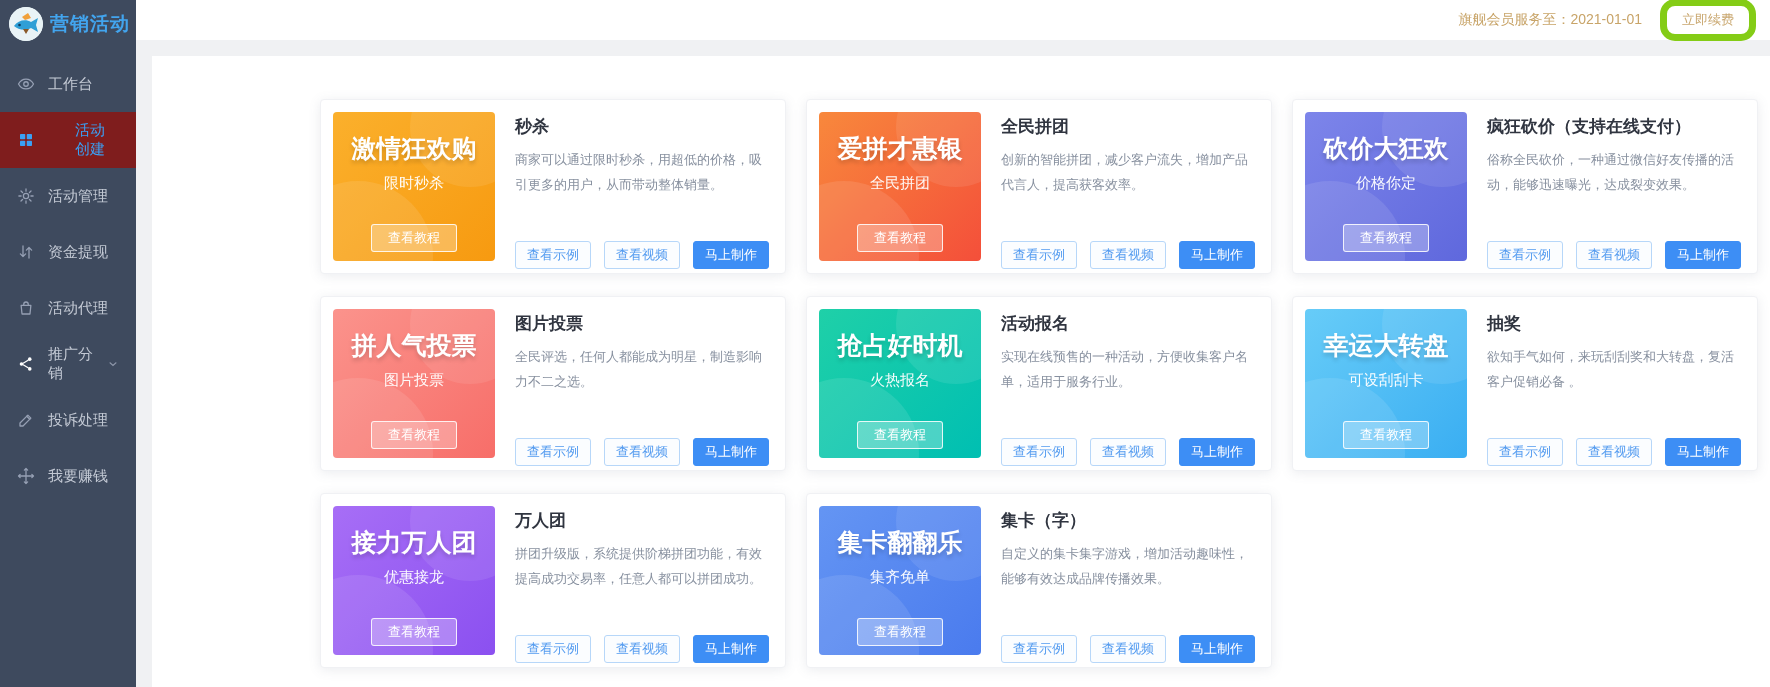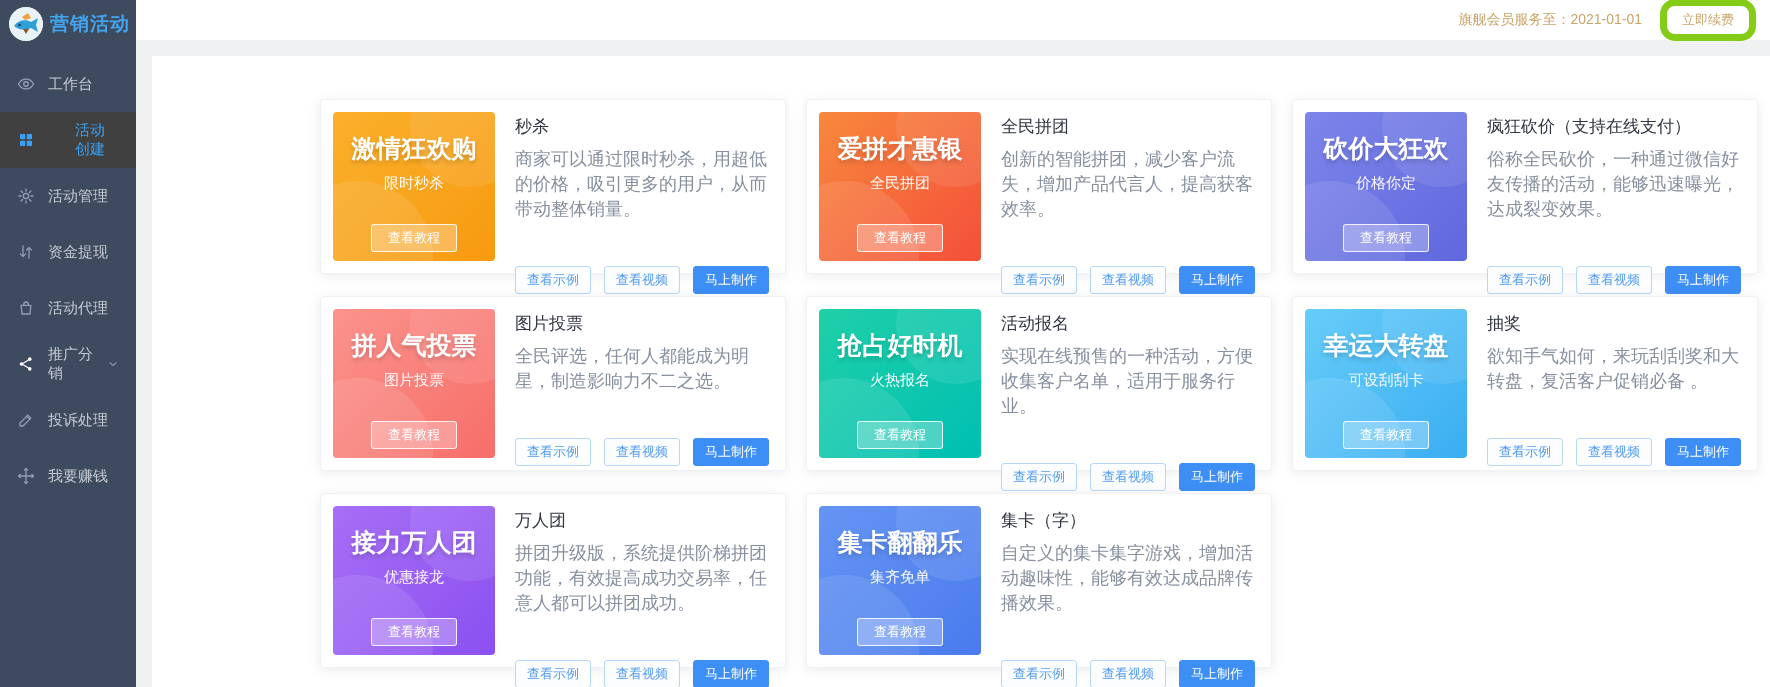--- a/index.html
+++ b/index.html
@@ -12,42 +12,42 @@
   }
   
   .sidebar { width:136px; flex-shrink:0; background:#3e4a5e; height:687px; }
   .logo { height:48px; display:flex; align-items:center; padding:0 9px; gap:7px; }
   .avatar { width:34px; height:34px; border-radius:50%; overflow:hidden; flex-shrink:0; background:#e9f3f6; }
   .logo-text { color:#42a5ef; font-size:19px; font-weight:bold; letter-spacing:1px; white-space:nowrap; }
   .menu { margin-top:8px; }
   .menu-item { height:56px; display:flex; align-items:center; padding:0 17px; gap:13px; font-size:15px; color:#c3c9d4; cursor:pointer; }
   .menu-item .mi-icon { width:18px; height:18px; color:#96a0b4; display:flex; align-items:center; justify-content:center; flex-shrink:0; }
   .menu-item.bright .mi-icon { color:#fff; }
-  .menu-item.active { background:#404040; color:#3aa0f5;gap:40px; }
+  .menu-item.active { background:#7f1d1d; color:#3aa0f5;gap:40px; }
   .menu-item.active .mi-icon { color:#3aa0f5; }
   .chev { margin-left:auto; color:#8d96a9; display:flex; }
   
   .main { flex:1; display:flex; flex-direction:column; min-width:0; }
   .topbar { height:40px; background:#fff; display:flex; align-items:center; justify-content:flex-end; padding-right:14px; gap:18px; flex-shrink:0; }
   .membership { color:#c8a468; font-size:14px; }
   .renew-btn { border:7px solid #84cc16; color:#c9a76f; background:#fff; border-radius:15px; padding:5px 15px; font-size:13px; cursor:pointer; white-space:nowrap; }
   .content { flex:1; padding:16px 0 0 16px; min-height:0; }
   .panel { background:#fff; width:100%; height:100%; padding:43px 0 0 168px; }
   
   .grid { display:grid; grid-template-columns:repeat(3,466px); gap:22px 20px; }
   .card { background:#fff; border:1px solid #f0f1f4; border-radius:4px; box-shadow:0 2px 12px rgba(100,110,130,.13); height:175px; padding:12px; display:flex; gap:20px; }
   .banner { width:162px; height:149px; border-radius:4px; position:relative; flex-shrink:0; color:#fff; display:flex; flex-direction:column; align-items:center; padding-top:20px; overflow:hidden; }
   .banner::before { content:''; position:absolute; width:120px; height:120px; border-radius:50%; background:rgba(255,255,255,.09); top:-45px; right:-35px; }
   .banner::after  { content:''; position:absolute; width:150px; height:150px; border-radius:50%; background:rgba(255,255,255,.10); bottom:-70px; left:-50px; }
   .banner-title { font-size:25px; font-weight:bold; white-space:nowrap; z-index:1; text-shadow:0 3px 4px rgba(0,0,0,.18); }
   .banner-sub { font-size:15px; margin-top:9px; z-index:1; opacity:.96; }
   .banner-btn { position:absolute; bottom:9px; left:50%; transform:translateX(-50%); z-index:1; background:rgba(255,255,255,.28); border:1px solid rgba(255,255,255,.85); color:#fff; font-size:13px; padding:4px 16px; border-radius:3px; white-space:nowrap; cursor:pointer; }
   .card-right { flex:1; display:flex; flex-direction:column; min-width:0; }
-  .card-title { font-size:17px; font-weight:normal; color:#303540; margin:3px 0 9px; white-space:nowrap; }
-  .card-desc { font-size:18px; color:#87909f; line-height:25px; }
+  .card-title { font-size:17px; font-weight:bold; color:#303540; margin:3px 0 9px; white-space:nowrap; }
+  .card-desc { font-size:13px; color:#87909f; line-height:25px; }
   .card-actions { margin-top:auto; display:flex; gap:13px; }
   .btn { font-size:13px; width:76px; height:28px; line-height:26px; text-align:center; border-radius:3px; cursor:pointer; white-space:nowrap;margin-top:44px; }
   .btn-outline { border:1px solid #b7d7f9; color:#539bf0; background:#fbfdff; }
   .btn-primary { border:1px solid #3d8ef5; background:#3d8ef5; color:#fff; }
 </style>
 </head>
 <body>
 
 <aside class="sidebar">
   <div class="logo">

